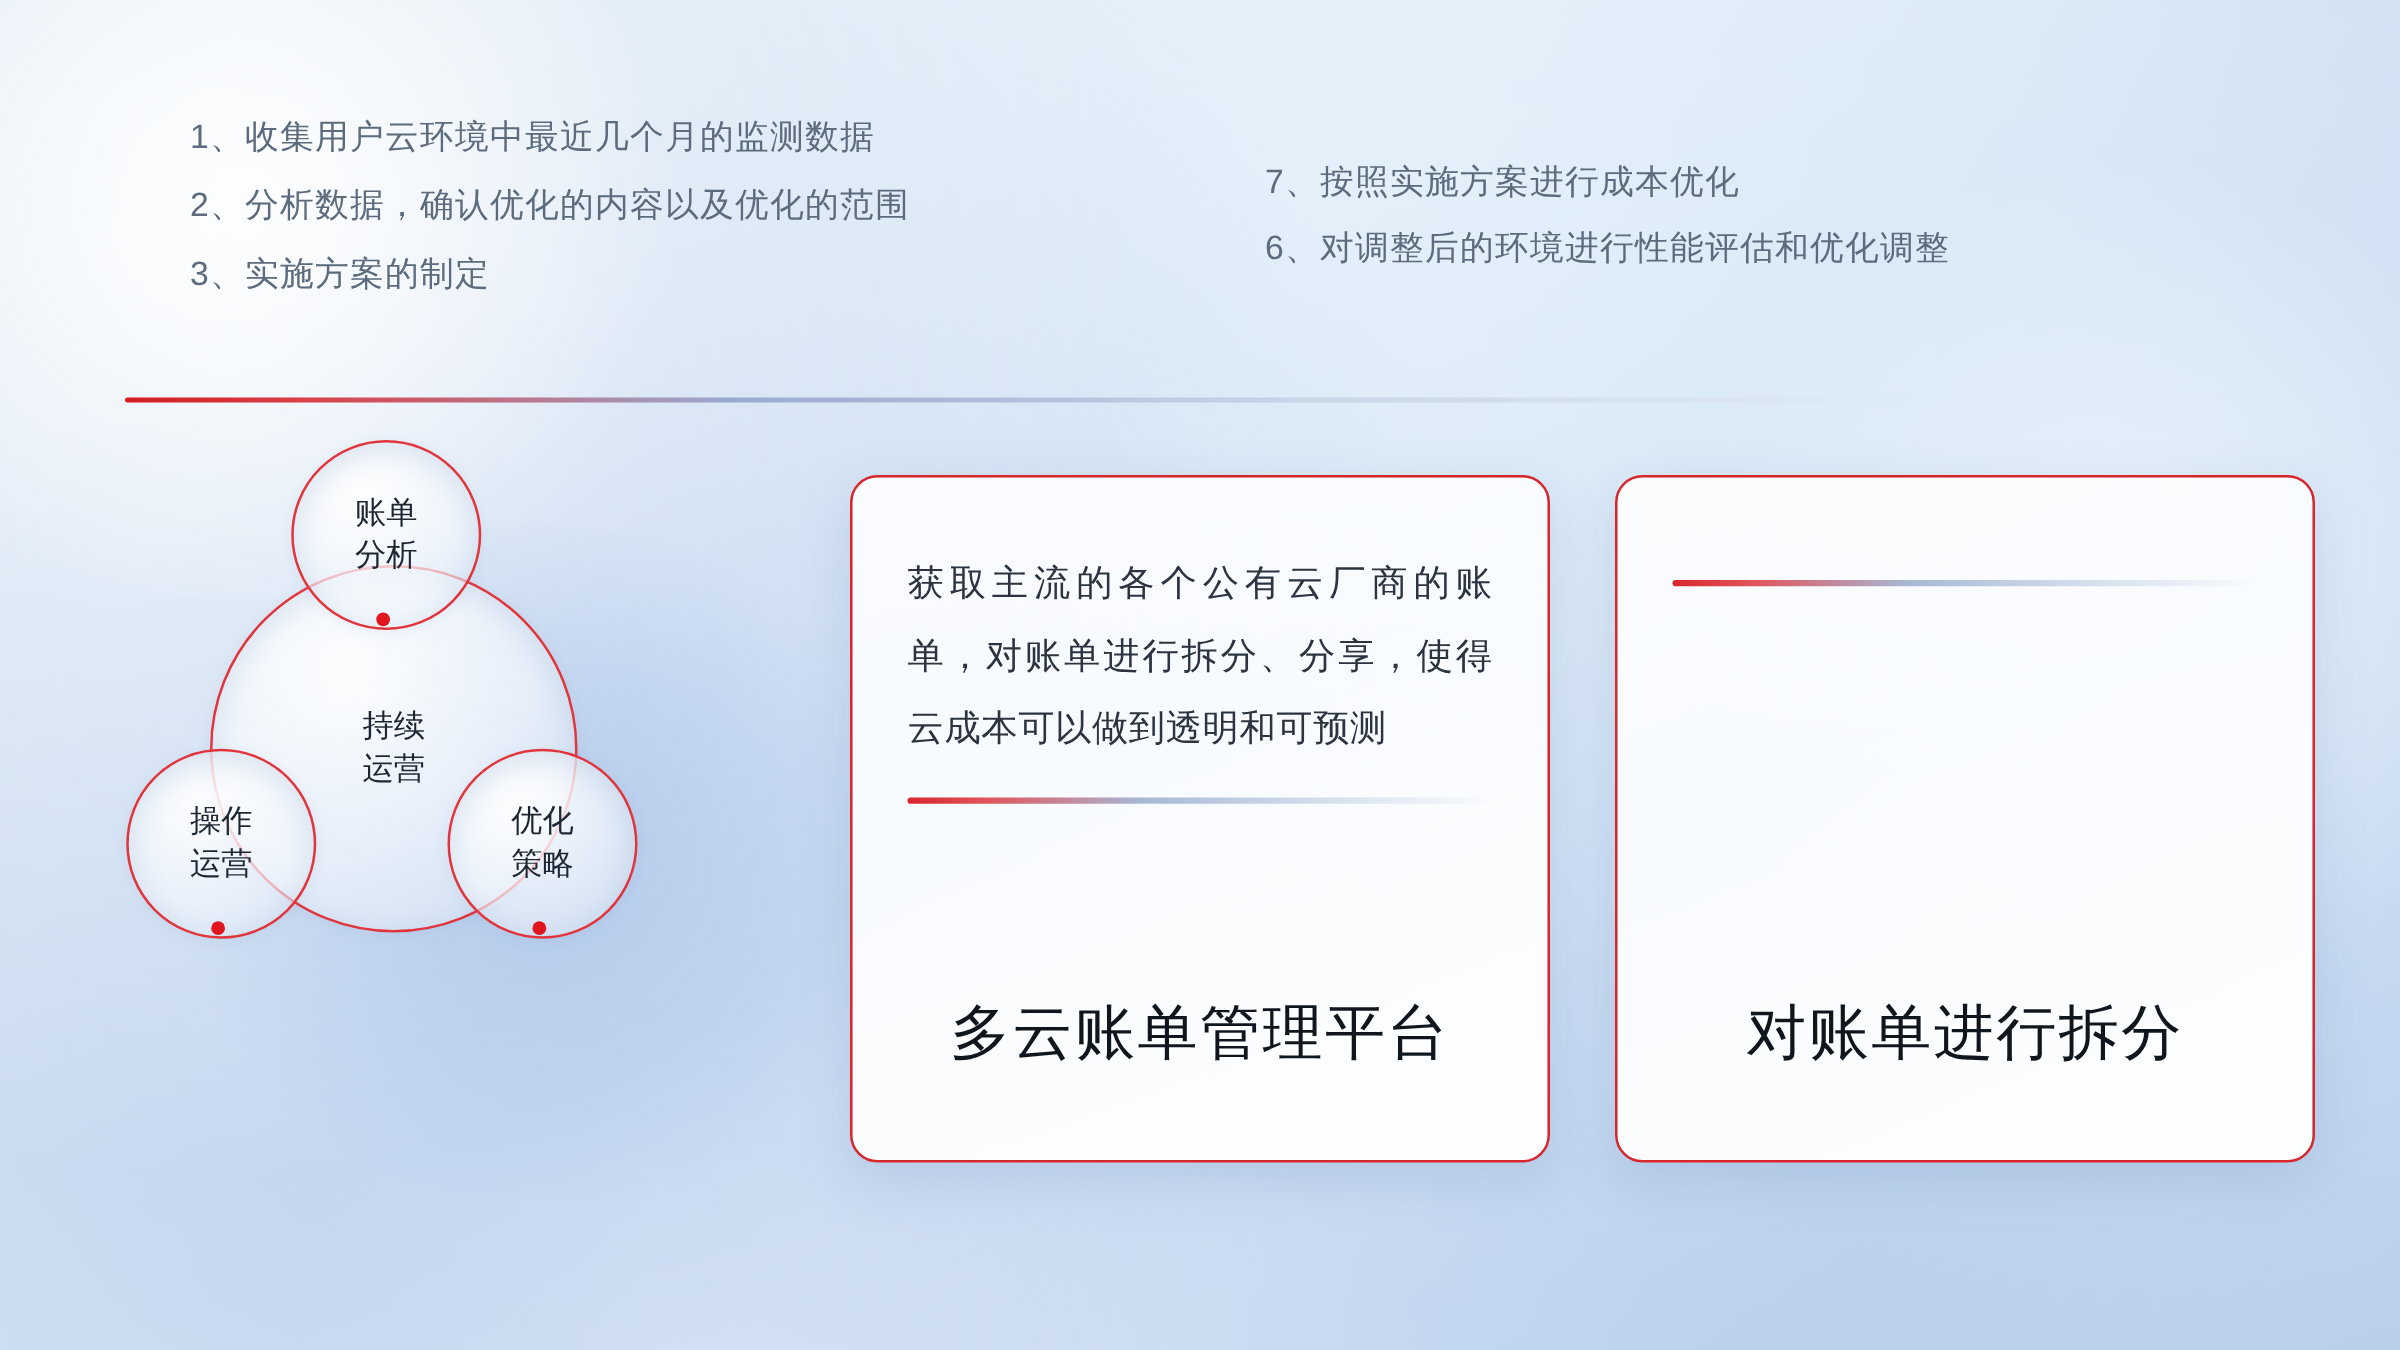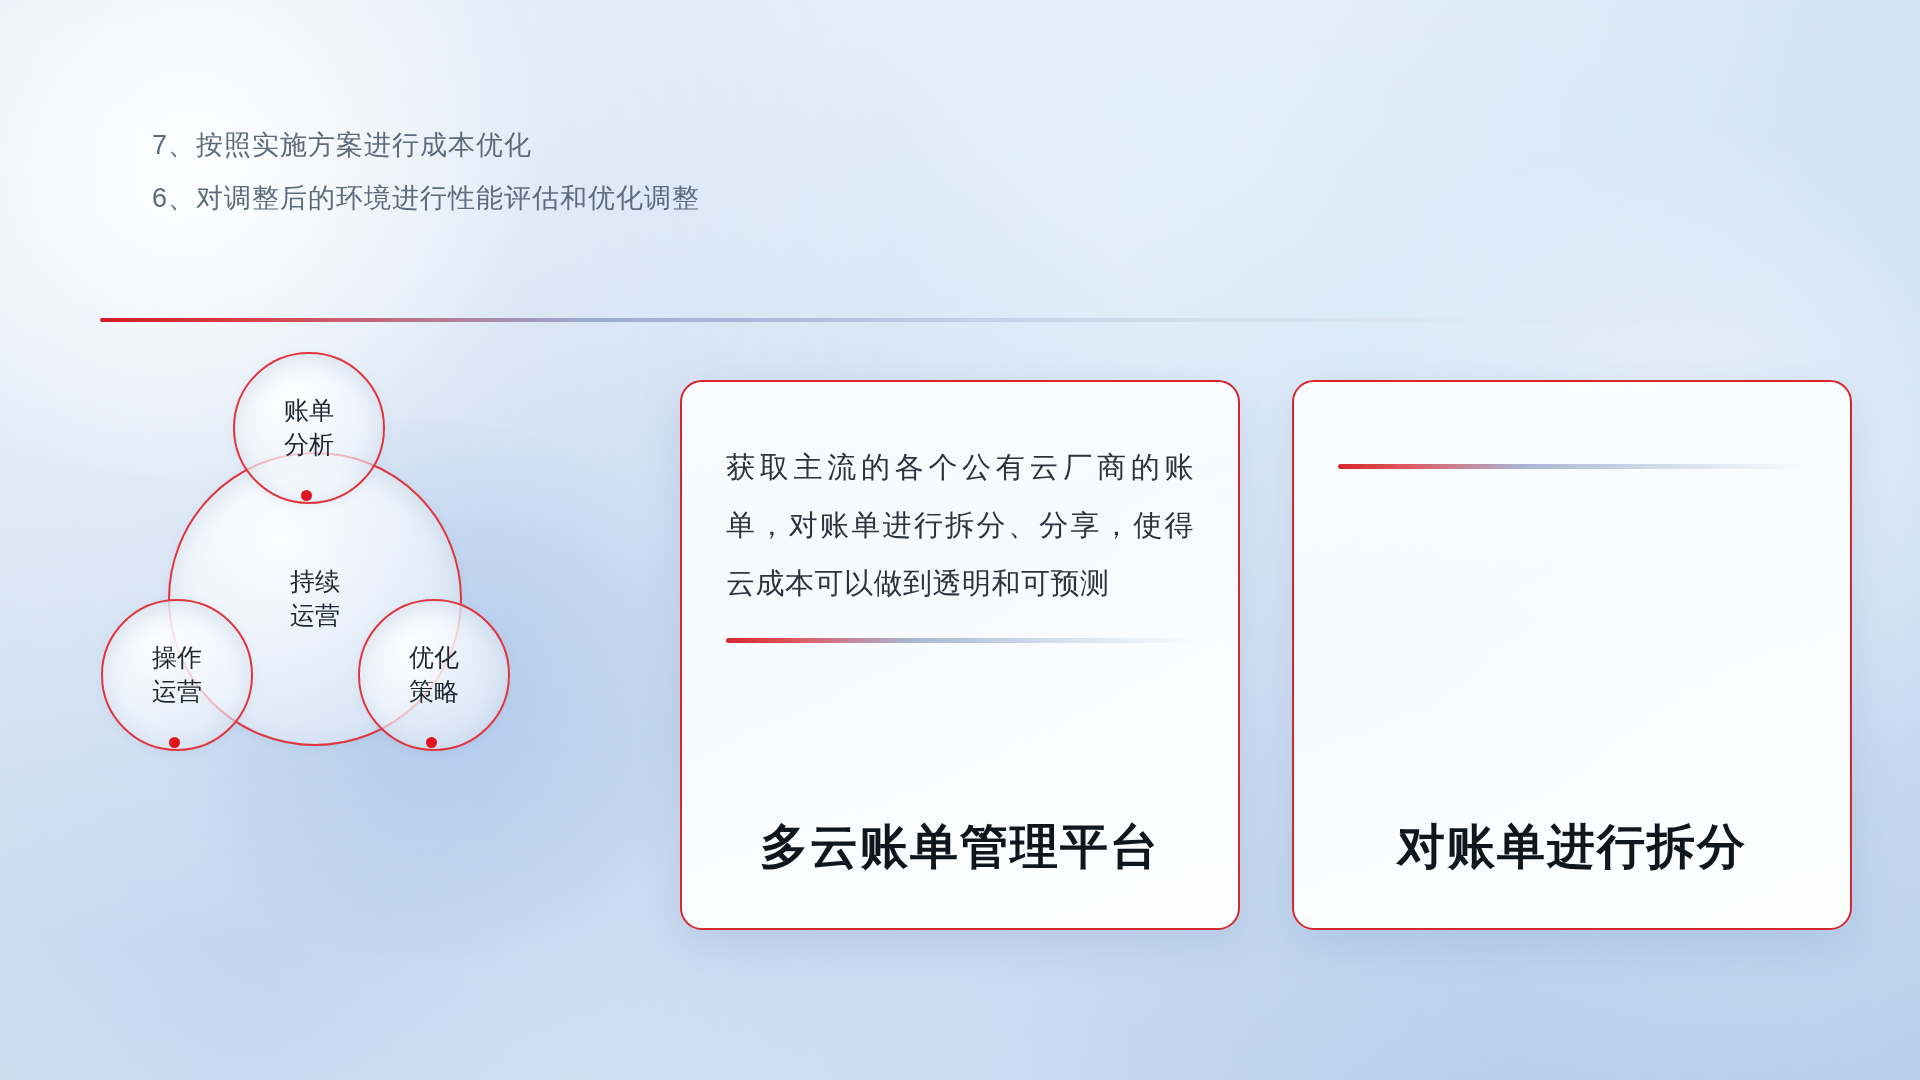--- a/index.html
+++ b/index.html
@@ -127,21 +127,21 @@
     display: flex;
     gap: 52px;
   }
   .card {
     width: 560px;
     height: 550px;
     border-radius: 22px;
     border: 2px solid #d8262d;
     background: linear-gradient(160deg, rgba(255,255,255,0.86) 0%, rgba(250,252,255,0.94) 40%, rgba(255,255,255,0.98) 100%);
     box-shadow: 0 14px 40px rgba(110,140,185,0.22);
-    padding: 56px 44px 31px 44px;
+    padding: 56px 44px 52px 44px;
     box-sizing: border-box;
     display: flex;
     flex-direction: column;
   }
   .card-body {
     color: #2b3440;
     font-size: 29px;
     line-height: 2.0;
     letter-spacing: 0.5px;
     flex: 0 0 auto;
@@ -150,34 +150,39 @@
   .card-rule {
     height: 5px;
     border-radius: 3px;
     margin: 26px 0 0 0;
     background: linear-gradient(90deg, #d8262d 0%, #e0565c 14%, #a7b8d6 40%, #d3deeb 70%, rgba(223,233,243,0) 100%);
   }
   .card-title {
     margin-top: auto;
     color: #10161d;
     font-size: 48px;
-    font-weight: bold;
+    font-weight: normal;
     letter-spacing: 2px;
     text-align: center;
     padding-bottom: 18px;
   }
 </style>
 </head>
 <body>
 
 <div class="bg-soft-1"></div>
 <div class="bg-soft-2"></div>
 <div class="bg-soft-3"></div>
 
 <div class="steps">
+  <div class="steps-col-left">
+    <div class="step-line">1、收集用户云环境中最近几个月的监测数据</div>
+    <div class="step-line">2、分析数据，确认优化的内容以及优化的范围</div>
+    <div class="step-line">3、实施方案的制定</div>
+  </div>
   <div class="steps-col-right">
     <div class="step-line">7、按照实施方案进行成本优化</div>
     <div class="step-line">6、对调整后的环境进行性能评估和优化调整</div>
   </div>
 </div>
 
 <div class="divider"></div>
 
 <div class="venn">
   <div class="circle circle-center">

